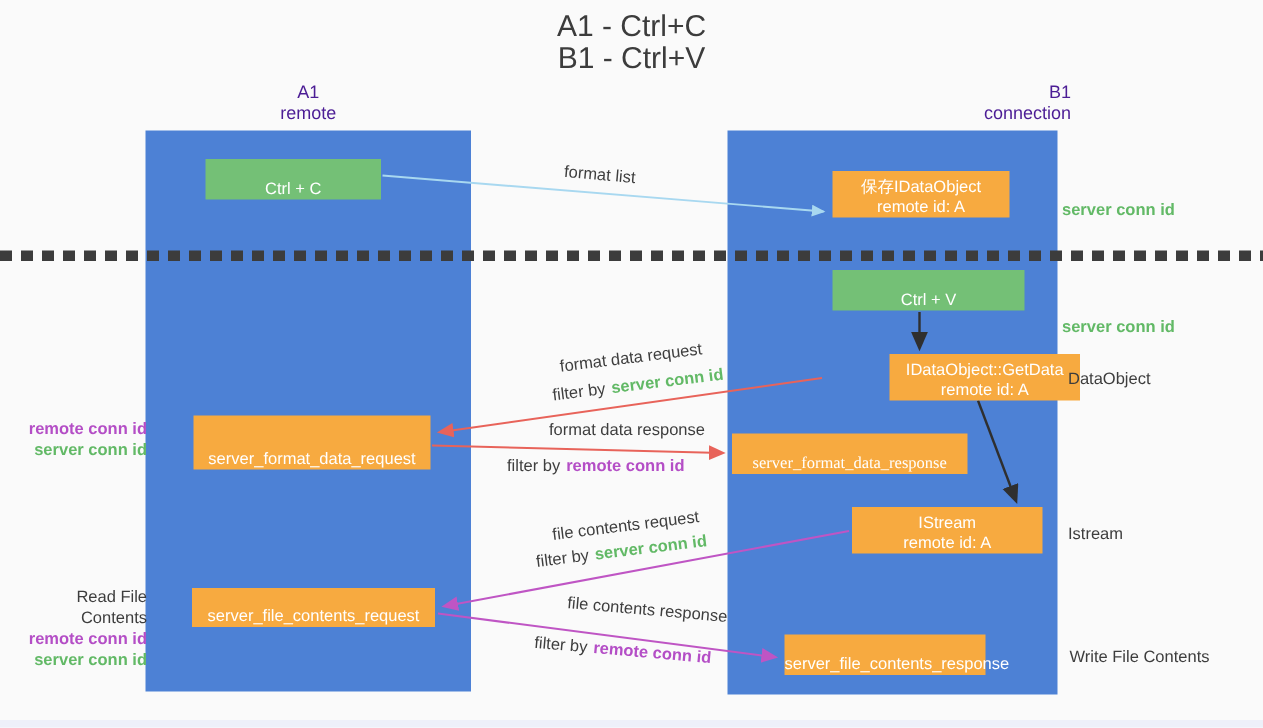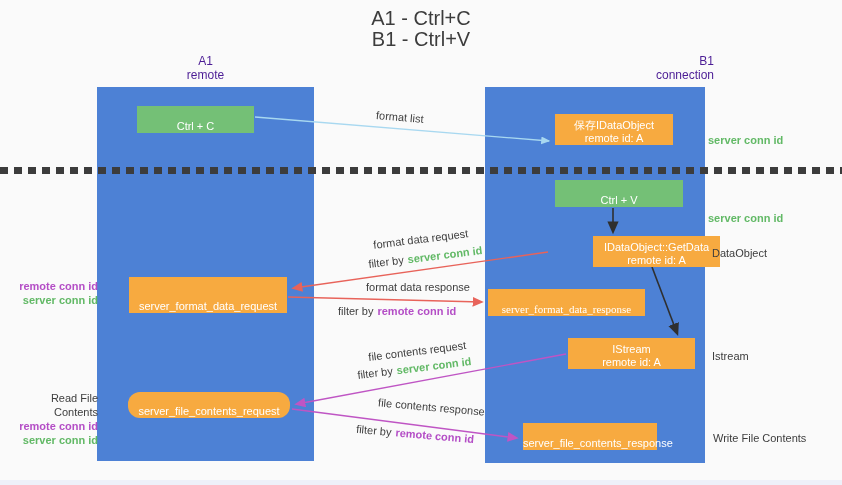--- a/index.html
+++ b/index.html
@@ -143,21 +143,21 @@
 
   <div class="box orange" style="left:488px; top:289px; width:157px; height:27px;font-family:Liberation Serif, serif;">
     <div>server_format_data_response</div>
   </div>
 
   <div class="box orange" style="left:568px; top:338px; width:127px; height:31px;">
     <div>IStream</div>
     <div>remote id: A</div>
   </div>
 
-  <div class="box orange" style="left:128px; top:392px; width:162px; height:26px;border-radius:12px;">
+  <div class="box orange" style="left:128px; top:392px; width:162px; height:26px;">
     <div>server_file_contents_request</div>
   </div>
 
   <div class="box orange" style="left:523px; top:423px; width:134px; height:27px;">
     <div>server_file_contents_response</div>
   </div>
 
   <div class="side-label g" style="left:708px; top:133px;">server conn id</div>
   <div class="side-label g" style="left:708px; top:211px;">server conn id</div>
   <div class="side-label dark" style="left:712px; top:246px;">DataObject</div>

